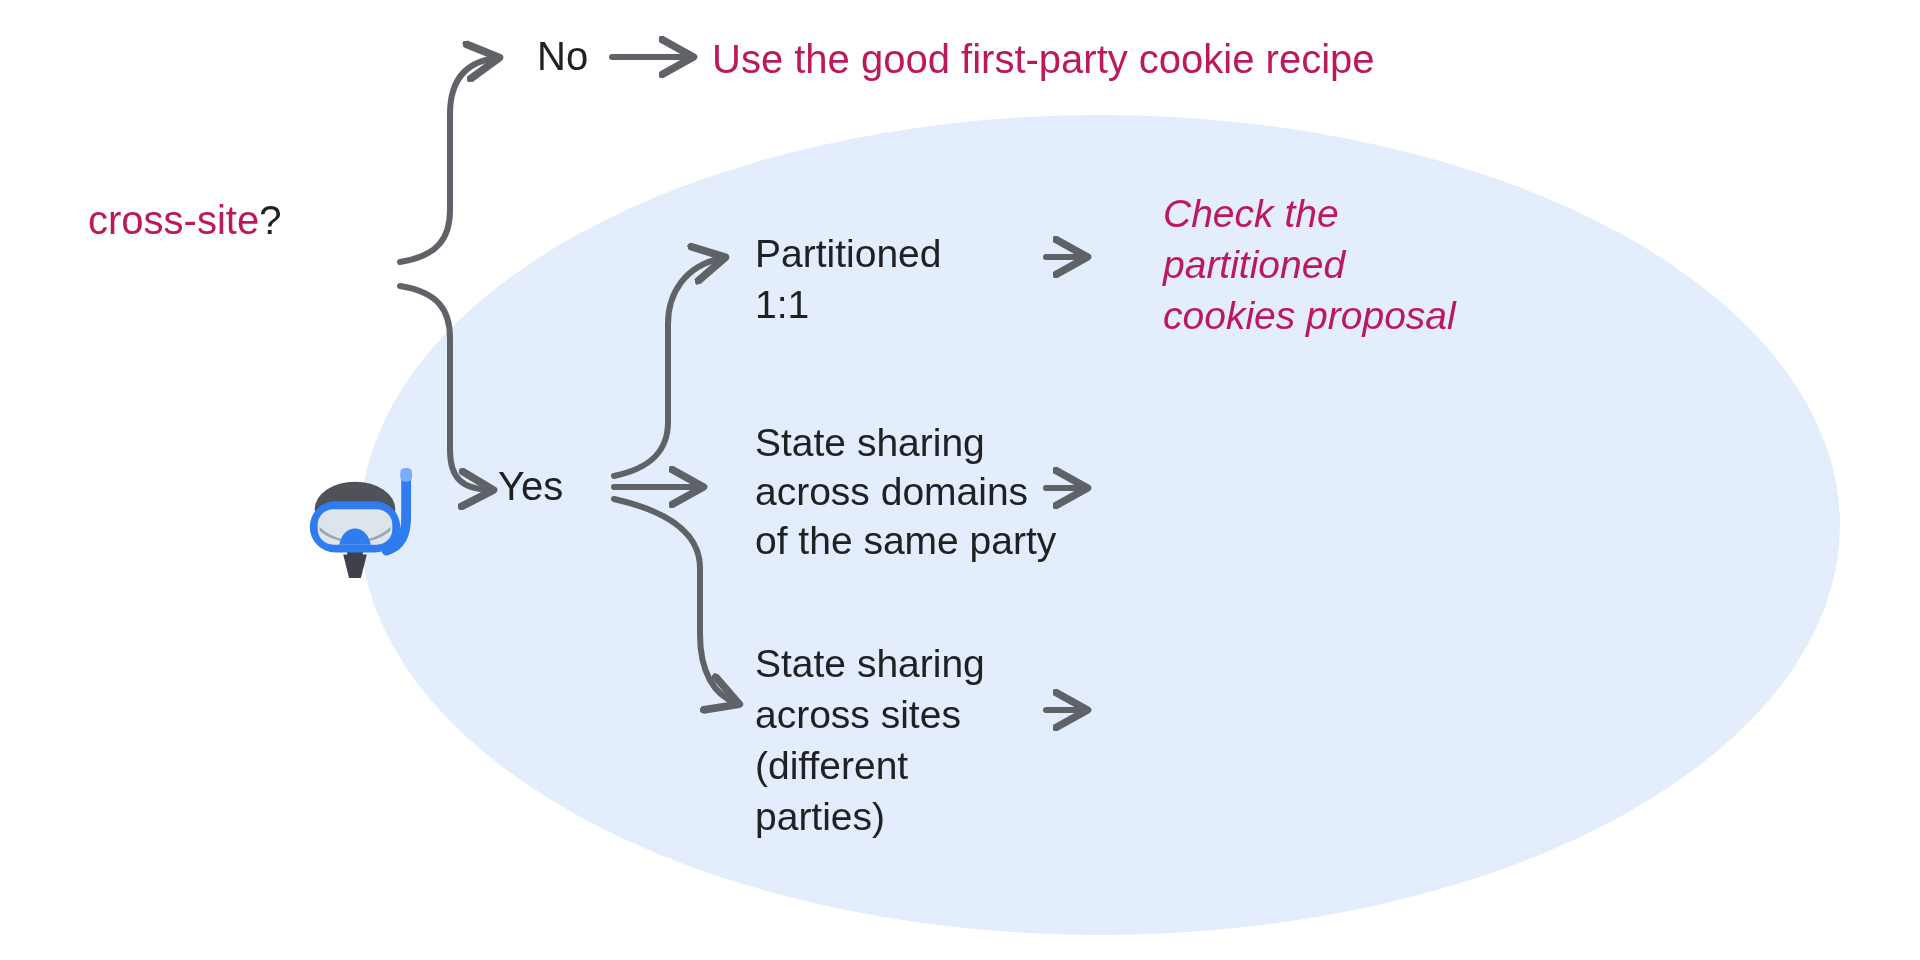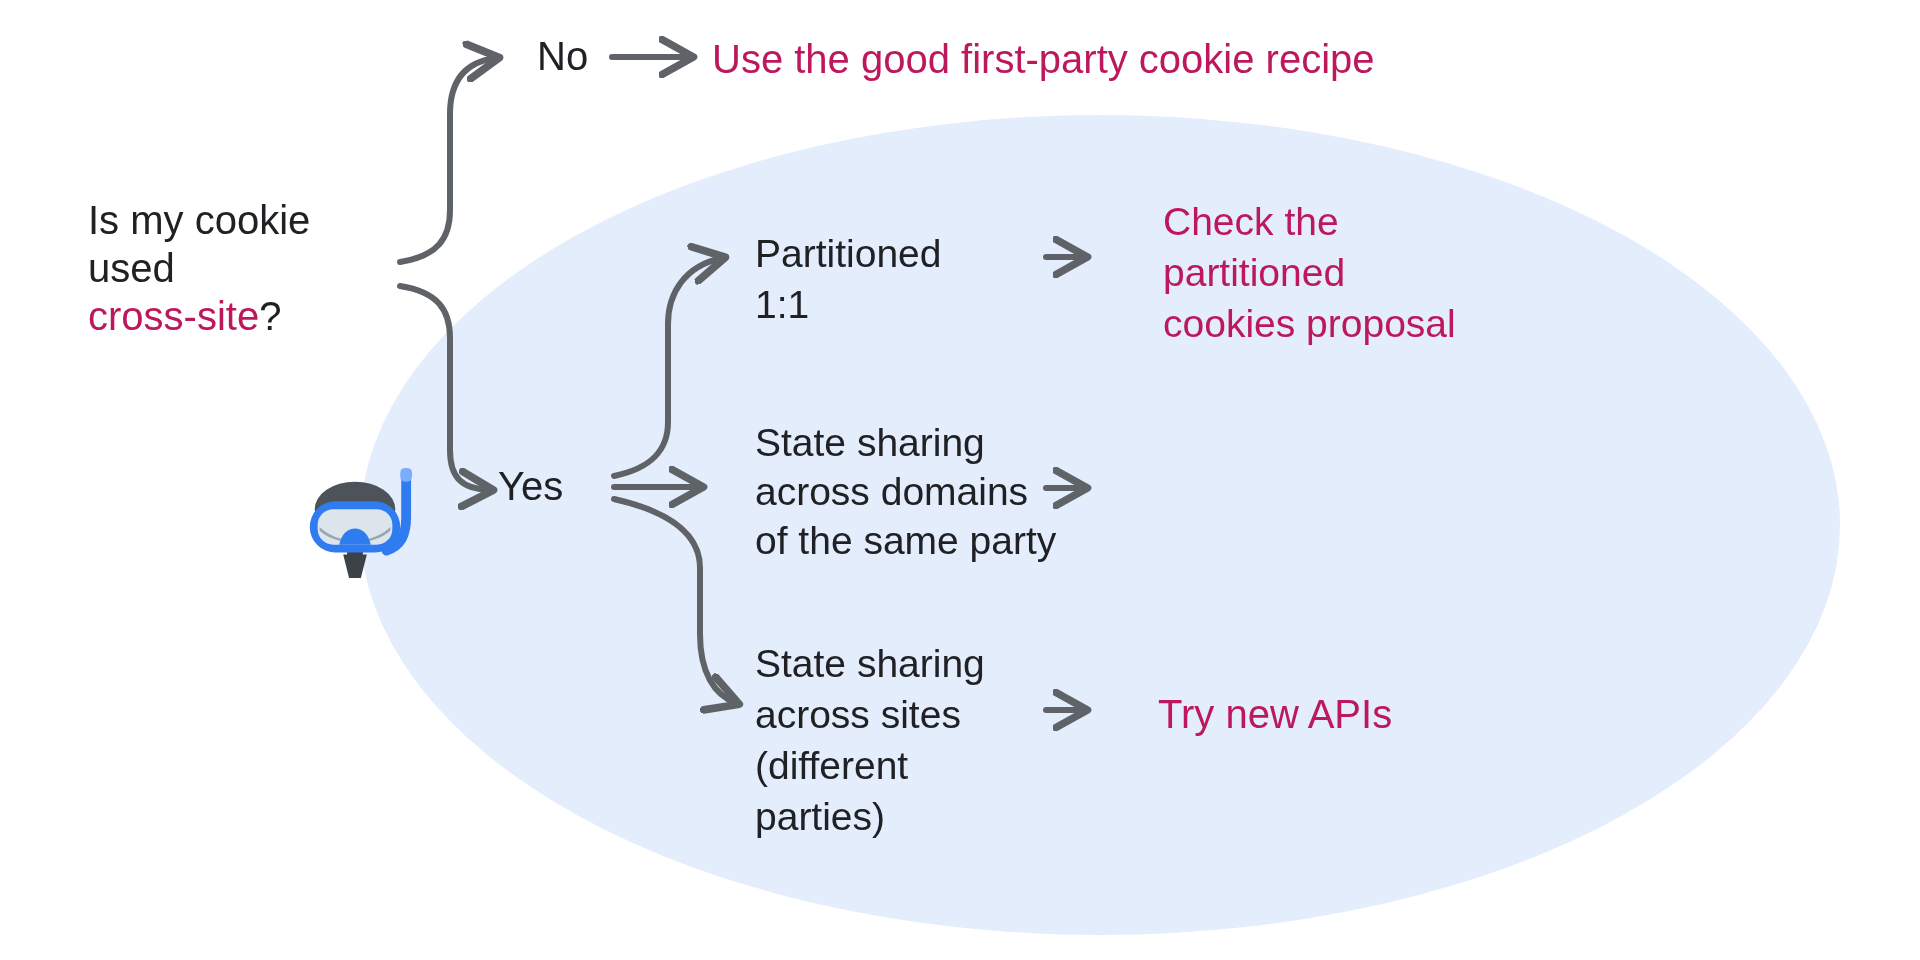--- a/index.html
+++ b/index.html
@@ -43,50 +43,47 @@
       <path d="M 400 286 C 438 292 450 310 450 338 L 450 450 C 450 478 462 489 490 490" marker-end="url(#ah)"></path>
       <path d="M 614 476 C 652 468 668 450 668 422 L 668 324 C 668 294 684 266 722 258" marker-end="url(#ah)"></path>
       <path d="M 614 487 L 700 487" marker-end="url(#ah)"></path>
       <path d="M 614 499 C 658 509 700 528 700 568 L 700 634 C 700 672 714 695 736 703" marker-end="url(#ah)"></path>
       <path d="M 1046 257 L 1084 257" marker-end="url(#ah)"></path>
       <path d="M 1046 488 L 1084 488" marker-end="url(#ah)"></path>
       <path d="M 1046 710 L 1084 710" marker-end="url(#ah)"></path>
     </g>
   </svg>
 
-  <div class="question"><span>Is my cookie
-used
-</span><span class="link">cross-site</span><span>?</span></div>
+  <div class="question"><span class="link">cross-site</span><span>?</span></div>
 
   <div class="txt big" style="left:537px;top:32px;">No</div>
   <div class="txt big link" style="left:712px;top:35px;">Use the good first-party cookie recipe</div>
 
   <div class="txt big" style="left:498px;top:462px;">Yes</div>
 
   <svg class="mask-icon" viewBox="0 0 120 140">
     <ellipse cx="60" cy="56" rx="41" ry="28" fill="#4d5359"></ellipse>
     <path d="M92 98 C 107 93 112 82 112 64 L112 24" stroke="#2f7bf0" stroke-width="10" stroke-linecap="round" fill="none"></path>
     <rect x="106" y="14" width="12" height="14" rx="5" fill="#7aaefc"></rect>
     <rect x="52" y="94" width="16" height="10" fill="#3c4247"></rect>
     <path d="M48 102 L72 102 L66 126 L54 126 Z" fill="#3c4247"></path>
     <rect x="14" y="48" width="92" height="52" rx="26" fill="#2f7bf0"></rect>
     <rect x="22" y="56" width="76" height="36" rx="16" fill="#dce5ec"></rect>
     <path d="M24 74 C 42 92 78 92 96 74 L 96 78 C 78 94 42 94 24 78 Z" fill="#9aa7b2"></path>
     <path d="M44 92 C 48 70 72 70 76 92 Z" fill="#2f7bf0"></path>
   </svg>
 
   <div class="txt" style="left:755px;top:228px;">Partitioned
 1:1</div>
-  <div class="txt link" style="left:1163px;top:196px;">Check the
+  <div class="txt link" style="left:1163px;top:188px;font-style:italic;">Check the
 partitioned
 cookies proposal</div>
 
   <div class="txt" style="left:755px;top:418px;line-height:49px;">State sharing
 across domains
 of the same party</div>
 
   <div class="txt" style="left:755px;top:638px;">State sharing
 across sites
 (different
 parties)</div>
-  <div class="txt big link" style="left:1158px;top:690px;">Try new APIs</div>
 
 </div>
 
 </body></html>

